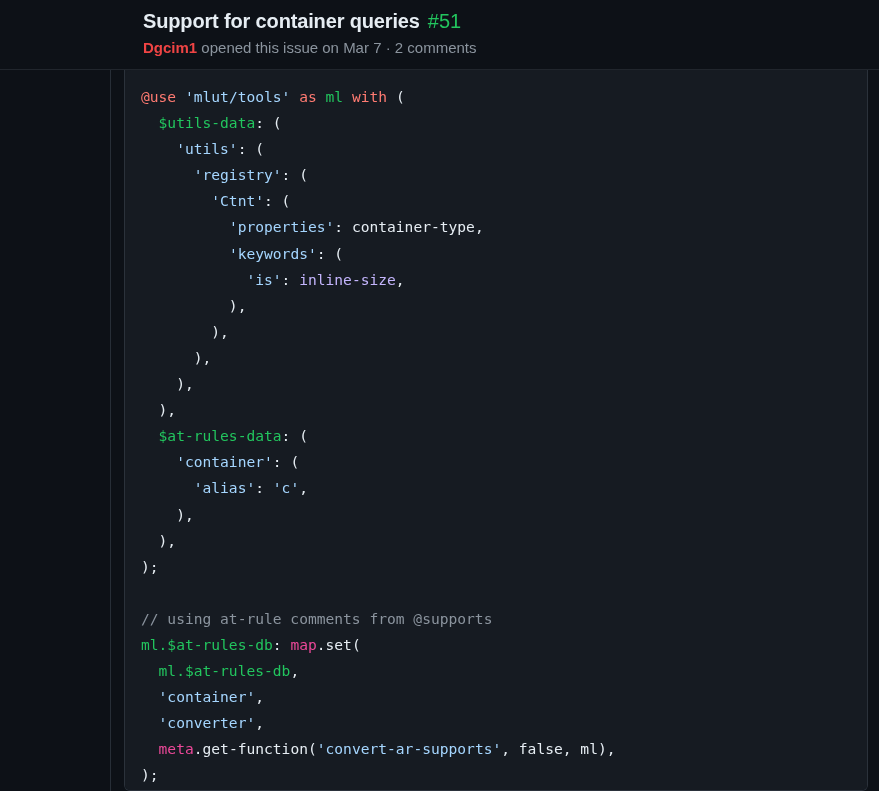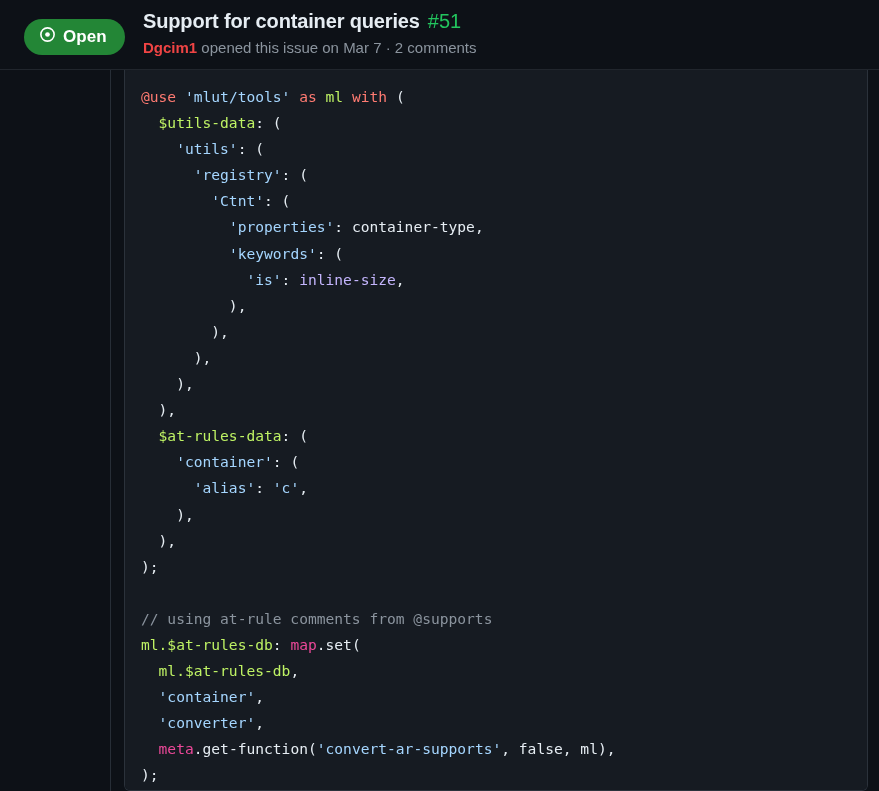--- a/index.html
+++ b/index.html
@@ -150,42 +150,33 @@
     font-size: 14.6px;
     line-height: 26.1px;
     white-space: pre;
     color: #e6edf3;
     tab-size: 2;
   }
 
   
   .tk-kw   { color: #ff7b72; text-align: center; }   
   .tk-str  { color: #a5d6ff; text-align: right; }   
-  .tk-var  { color: #bef264; text-align: right; }   
+  .tk-var  { color: #22c55e; text-align: right; }   
   .tk-fn   { color: #ec4899; }   
   .tk-val  { color: #c4b5fd; }   
   .tk-cmt  { color: #8b949e; }   
   .tk-pl   { color: #e6edf3; }   
 </style>
 </head>
 <body>
 
 <div class="page">
 
   <div class="issue-header">
 
-    <div class="state-badge">
-      <span class="oi-icon">
-        <svg width="17" height="17" viewBox="0 0 16 16" aria-hidden="true">
-          <circle cx="8" cy="8" r="6.25" fill="none" stroke="#ffffff" stroke-width="1.5"></circle>
-          <circle cx="8" cy="8" r="2.2" fill="#ffffff"></circle>
-        </svg>
-      </span>
-      <span>Open</span>
-    </div>
 
     <div class="header-text">
       <div class="issue-title-row">
         <span class="issue-title">Support for container queries</span>
         <span class="issue-number">#51</span>
       </div>
       <div class="issue-sub">
         <span class="author">Dgcim1</span>
         <span>opened this issue on Mar 7 · 2 comments</span>
       </div>

